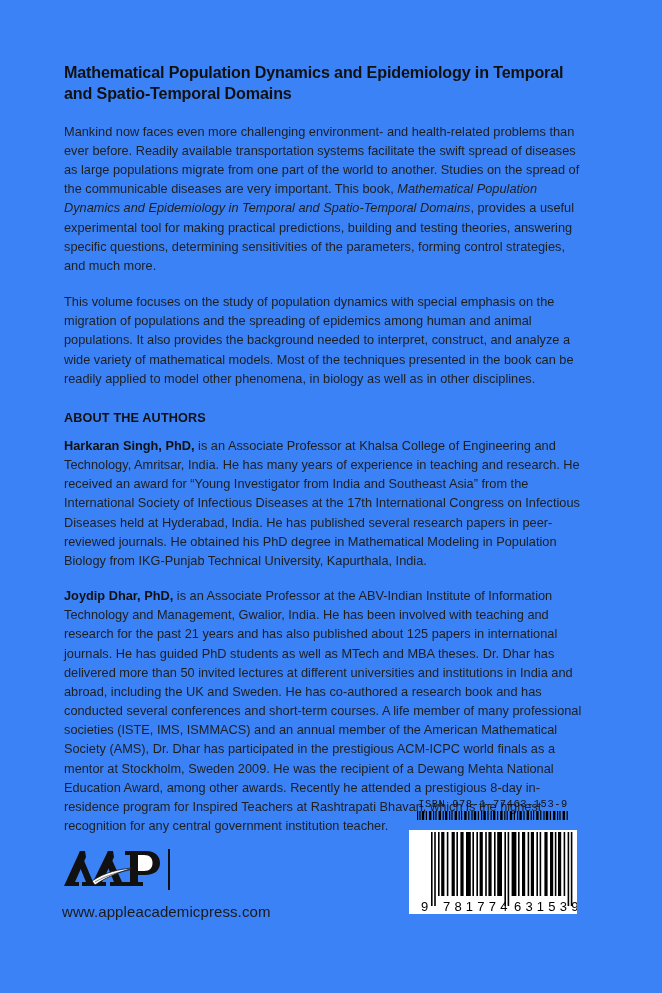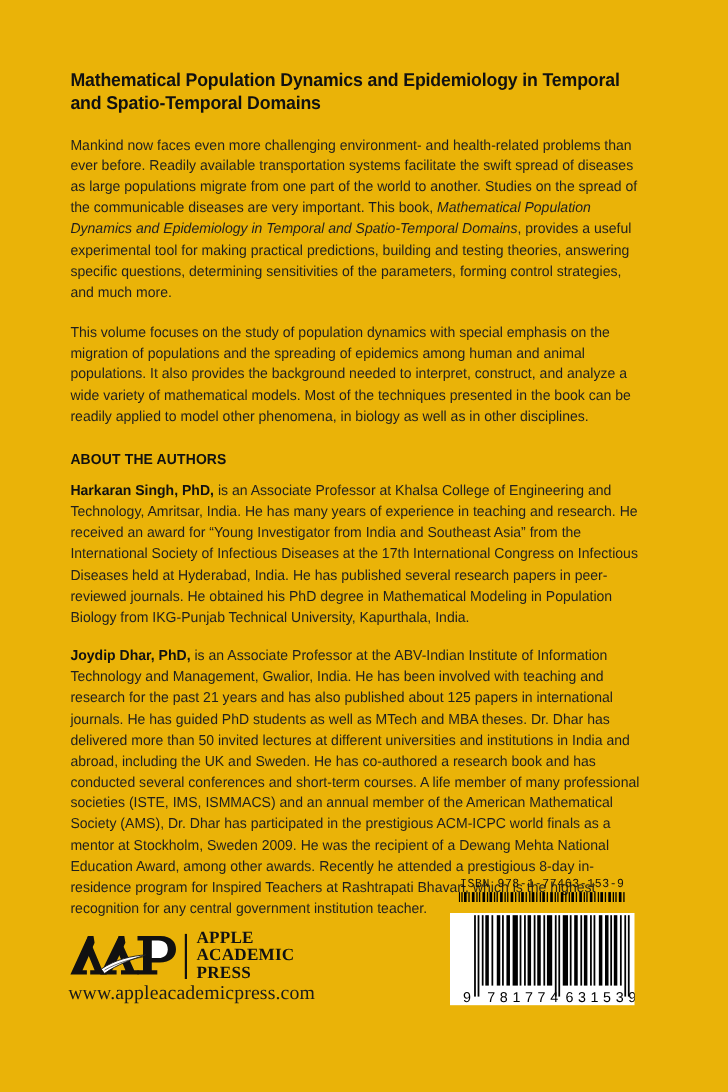--- a/index.html
+++ b/index.html
@@ -15,21 +15,21 @@
     font-family: "Liberation Sans", sans-serif;
     color: #1a1a1a;
     -webkit-font-smoothing: antialiased;
   }
 
   .page {
     position: absolute;
     left: 0; top: 0;
     width: 662px;
     height: 993px;
-    background: #eab308;
+    background: #3b82f6;
   }
 
   .content {
     position: absolute;
     left: 64px;
     top: 62px;
     width: 537px;
   }
 
   .book-title {
@@ -114,23 +114,24 @@
     font-family: "Liberation Serif", serif;
     font-size: 15.6px;
     font-weight: bold;
     line-height: 1.02;
     letter-spacing: 0.2px;
     color: #111;
     text-transform: uppercase;
   }
   .logo-words div { display: block; }
   .publisher-url {
-    font-family: Liberation Serif, serif;
-    font-size: 18px;
+    font-family: Liberation Sans, sans-serif;
+    font-size: 15px;
     color: #1a1a1a;
+    margin-top: 11px;
     letter-spacing: 0.1px;
   }
 
   
   .barcode-block {
     position: absolute;
     left: 409px;
     top: 0px;
     width: 168px;
   }
@@ -194,25 +195,20 @@
 
           <path d="M126 10 L168 10 C188 10 196 22 196 34 C196 48 186 58 166 58 L152 58 L152 72 L162 72 L162 80 L126 80 L126 72 L136 72 L136 18 L126 18 Z" fill="#111"></path>
           <path d="M152 18 L164 18 C176 18 181 25 181 34 C181 43 176 50 164 50 L152 50 Z" fill="#fff"></path>
 
           <path d="M60 70 C86 52 116 46 142 44 C116 52 88 62 66 78 Z" fill="#fff" stroke="#111" stroke-width="1.6"></path>
           <path d="M66 72 C90 58 114 52 136 48" stroke="#111" stroke-width="1.1" fill="none"></path>
         </svg>
 
         <div class="logo-divider"></div>
 
-        <div class="logo-words">
-          <div>APPLE</div>
-          <div>ACADEMIC</div>
-          <div>PRESS</div>
-        </div>
       </div>
 
       <div class="publisher-url">www.appleacademicpress.com</div>
     </div>
 
     <div class="barcode-block">
 
       <div class="isbn-line">ISBN 978-1-77463-153-9</div>
 
       <svg class="isbn-mini-bars" viewBox="0 0 152 9" preserveAspectRatio="none" aria-hidden="true">

